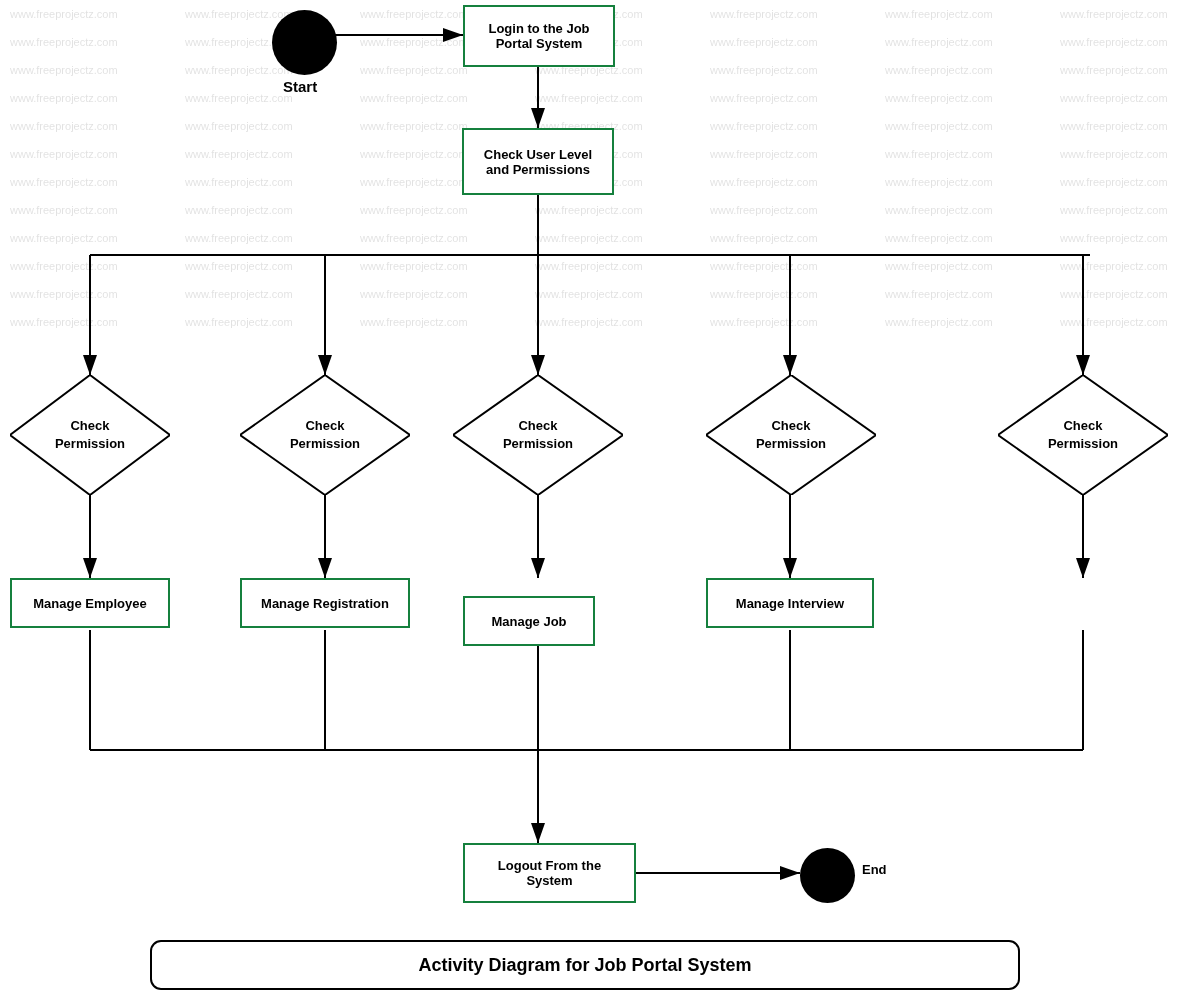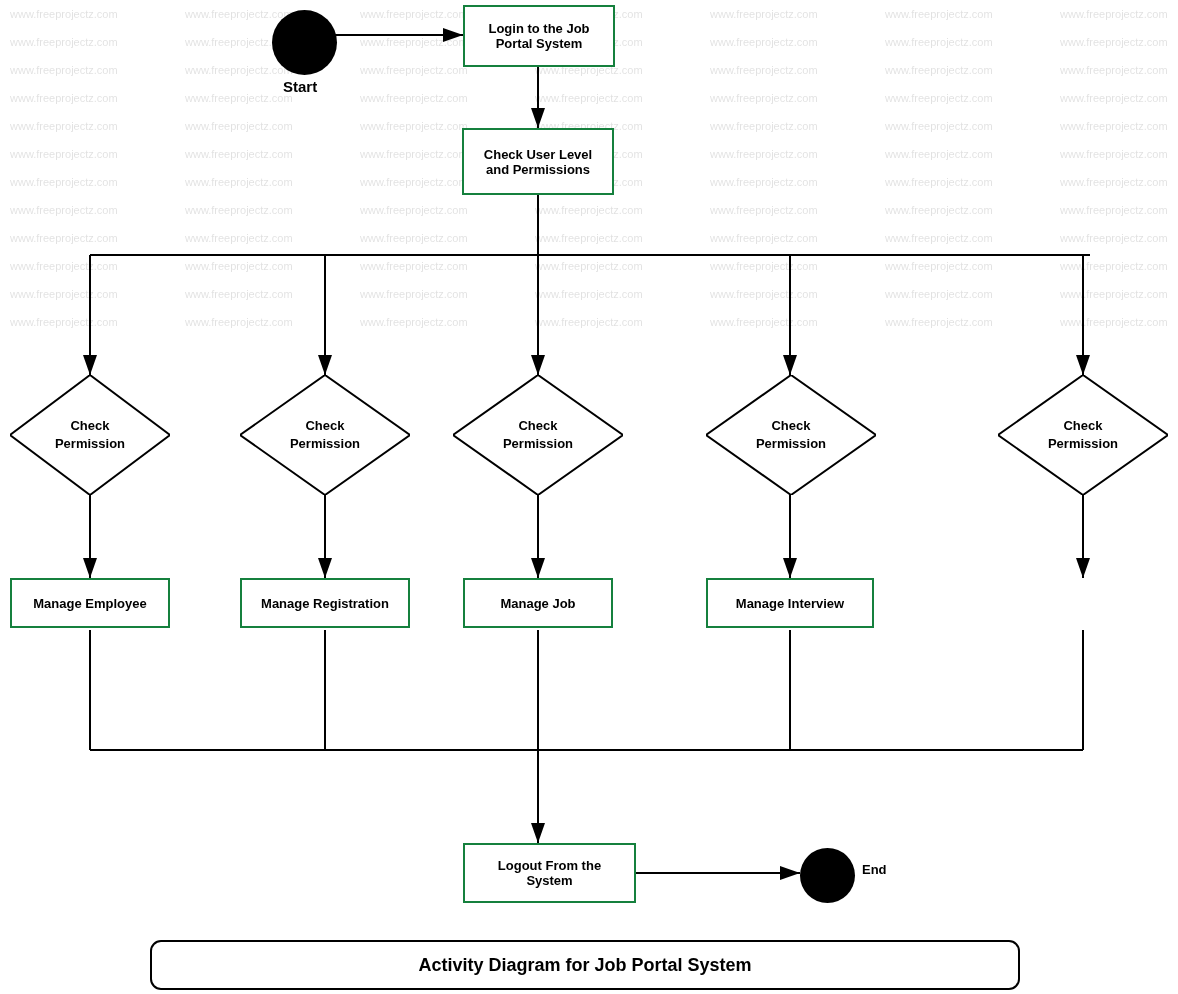--- a/index.html
+++ b/index.html
@@ -327,21 +327,21 @@
       <polygon points="85,0 170,60 85,120 0,60" fill="white" stroke="black" stroke-width="2"></polygon>
       <text x="85" y="55" text-anchor="middle" font-size="13" font-weight="bold">Check</text>
       <text x="85" y="73" text-anchor="middle" font-size="13" font-weight="bold">Permission</text>
     </svg>
   </div>
 
   <div class="node rect-node" style="left:10px;top:578px;width:160px;height:50px;">Manage Employee</div>
 
   <div class="node rect-node" style="left:240px;top:578px;width:170px;height:50px;">Manage Registration</div>
 
-  <div class="node rect-node" style="left:463px;top:578px;width:150px;height:50px;">Manage Job</div>
+  <div class="node rect-node" style="left:463px;top:596px;width:132px;height:50px;">Manage Job</div>
 
   <div class="node rect-node" style="left:706px;top:578px;width:168px;height:50px;">Manage Interview</div>
 
 
   <div class="node rect-node" style="left:463px;top:843px;width:173px;height:60px;">Logout From the System</div>
 
   <div class="node circle-node" style="left:800px;top:848px;width:55px;height:55px;">
   </div>
 
   <div class="end-label" style="left:862px;top:862px;">End</div>

